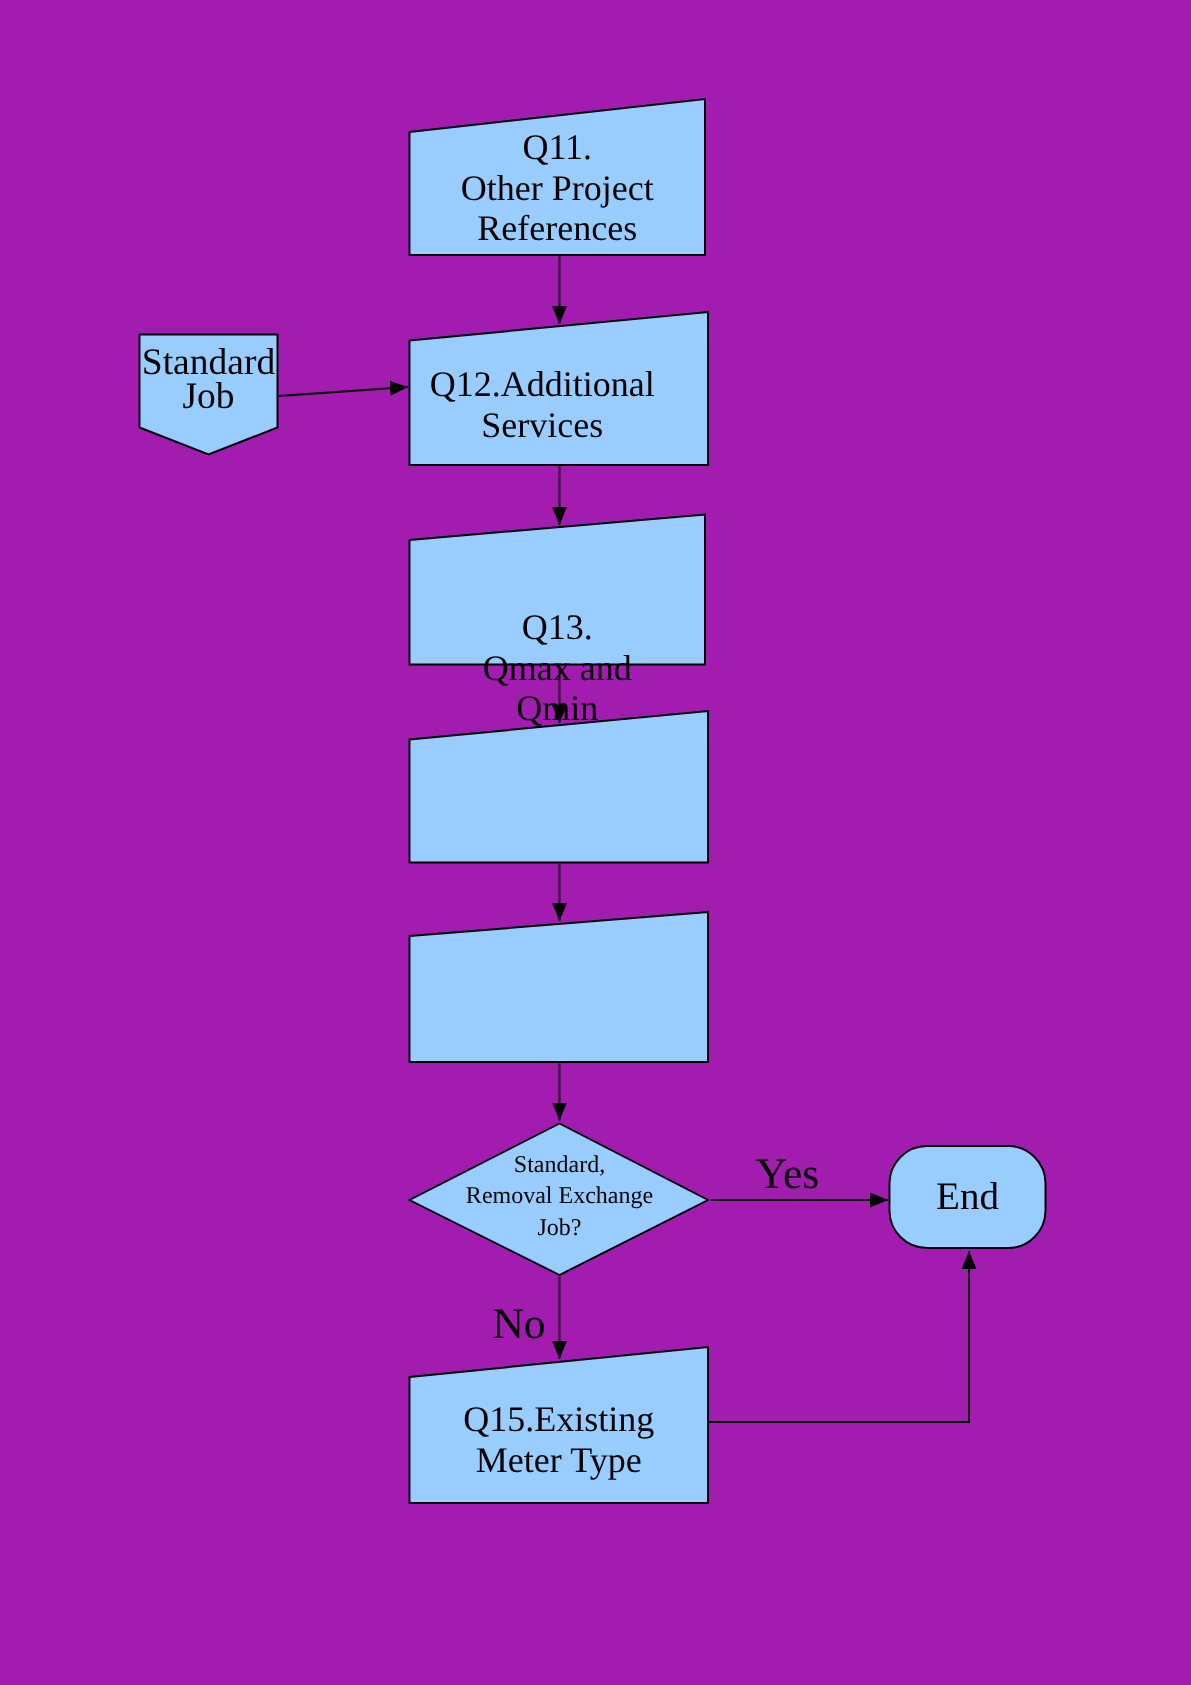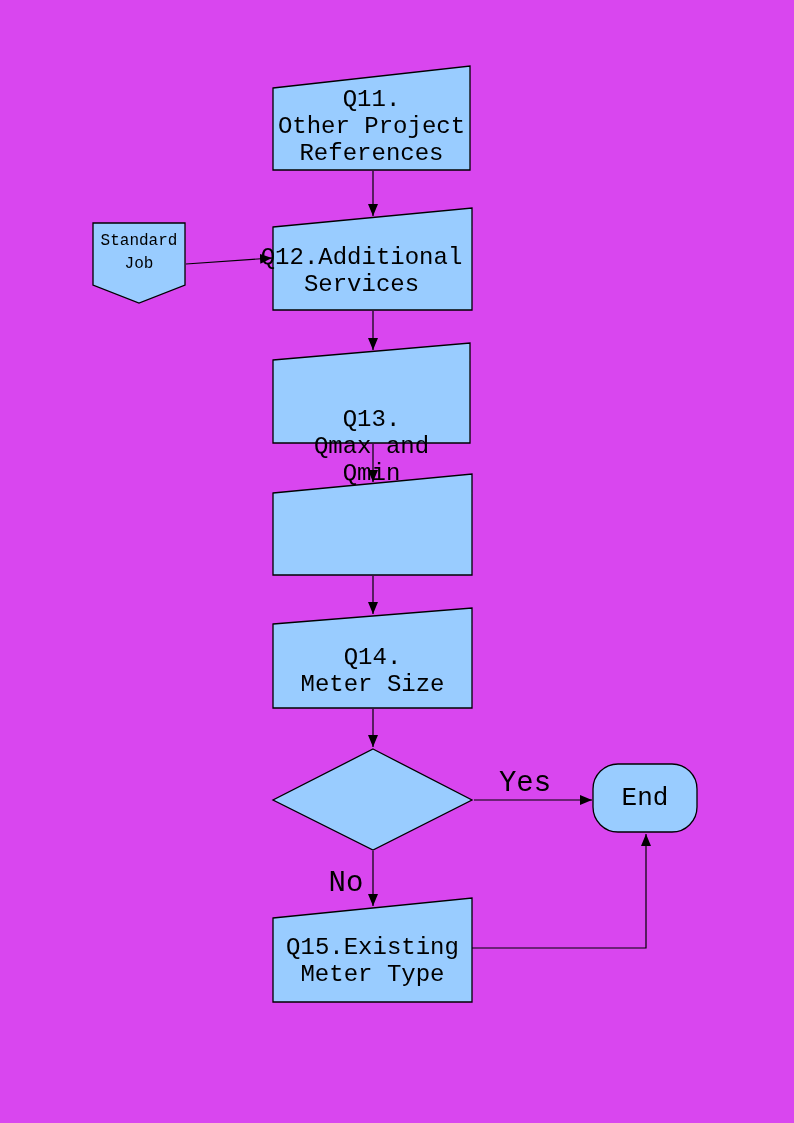--- a/index.html
+++ b/index.html
@@ -1,41 +1,41 @@
 <!DOCTYPE html>
 <html><head>
 <meta charset="utf-8">
 <title>Flowchart</title>
 <style>
   html, body { margin: 0; padding: 0; background: #ffffff; }
   .page {
     position: relative;
     width: 794px;
     height: 1123px;
-    background: #d946ef;
-    font-family: Liberation Mono, monospace;
+    background: #a21caf;
+    font-family: Liberation Serif, serif;
     color: #000000;
     overflow: hidden;
   }
   .diagram-svg { position: absolute; left: 0; top: 0; }
   .shape { stroke: #000000; stroke-width: 1.3px; }
   .connector { fill: none; stroke: #000000; stroke-width: 1.2px; }
   .arrowhead { fill: #000000; stroke: none; }
   .label {
     position: absolute;
     display: flex;
     align-items: center;
     justify-content: center;
     text-align: center;
     white-space: pre-line;
     color: #000000;
   }
   .box-label     { font-size: 24px; line-height: 27px; }
   .diamond-label { font-size: 16px; line-height: 21px; }
-  .pent-label    { font-size: 16px; line-height: 23px; }
+  .pent-label    { font-size: 25px; line-height: 23px; }
   .end-label     { font-size: 26px; text-align: center; }
   .edge-label    { font-size: 29px; }
 </style>
 </head>
 <body>
 
 <div class="page">
 
   <svg class="diagram-svg" width="794" height="1123" viewBox="0 0 794 1123">
     <defs>
@@ -68,22 +68,23 @@
   <div class="label box-label" style="left:273px; top:79px; width:197px; height:95px;">Q11.
 Other Project
 References</div>
   <div class="label pent-label" style="left:93px; top:225px; width:92px; height:56px;">Standard
 Job</div>
   <div class="label box-label" style="left:262px; top:223px; width:199px; height:96px;">Q12.Additional
 Services</div>
   <div class="label box-label" style="left:273px; top:354px; width:197px; height:96px;margin-top:44px;">Q13.
 Qmax and
 Qmin</div>
-  <div class="label box-label" style="left:273px; top:623px; width:199px; height:96px;">Q14.
-Meter Size</div>
+  <div class="label diamond-label" style="left:288px; top:762px; width:170px; height:70px;">Standard,
+Removal Exchange
+Job?</div>
   <div class="label end-label" style="left:593px; top:764px; width:104px; height:68px;">End</div>
   <div class="label box-label" style="left:273px; top:913px; width:199px; height:96px;">Q15.Existing
 Meter Type</div>
 
   <div class="label edge-label" style="left:494px; top:768px; width:62px; height:30px;">Yes</div>
   <div class="label edge-label" style="left:317px; top:868px; width:58px; height:30px;text-align:right;">No</div>
 
 </div>
 
 </body></html>

